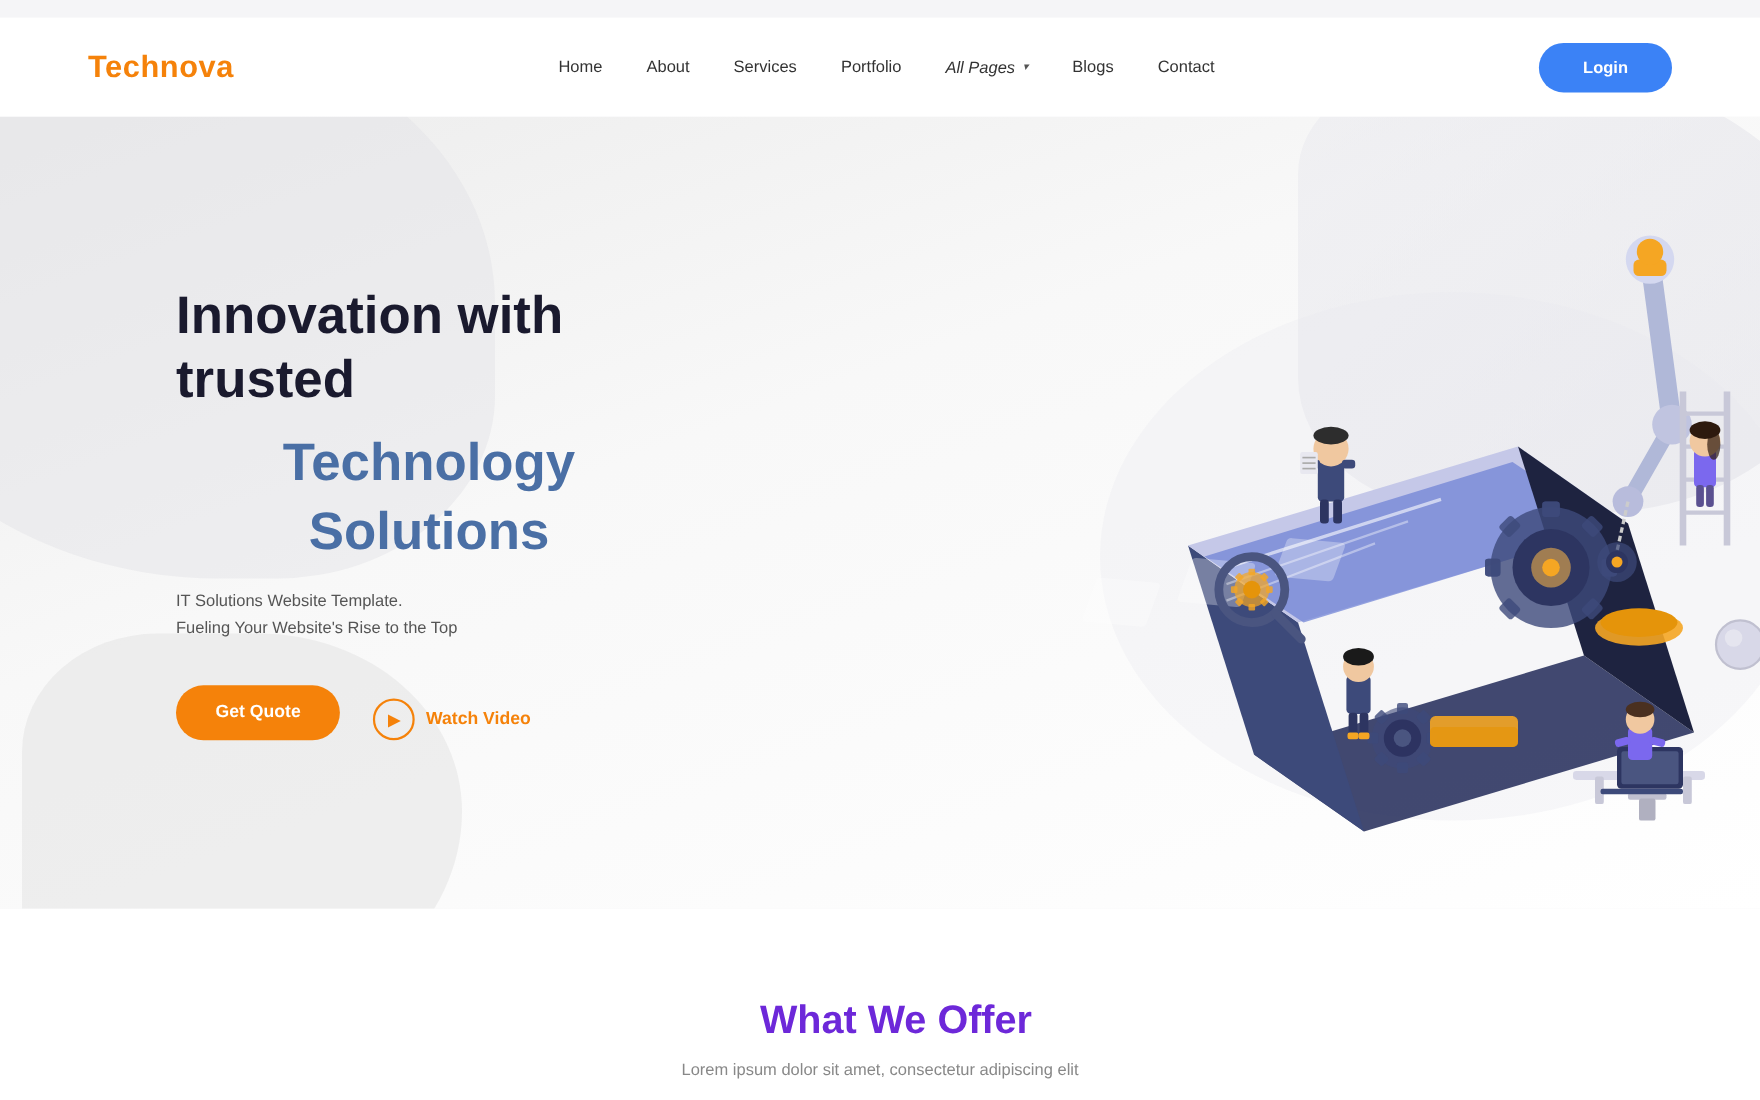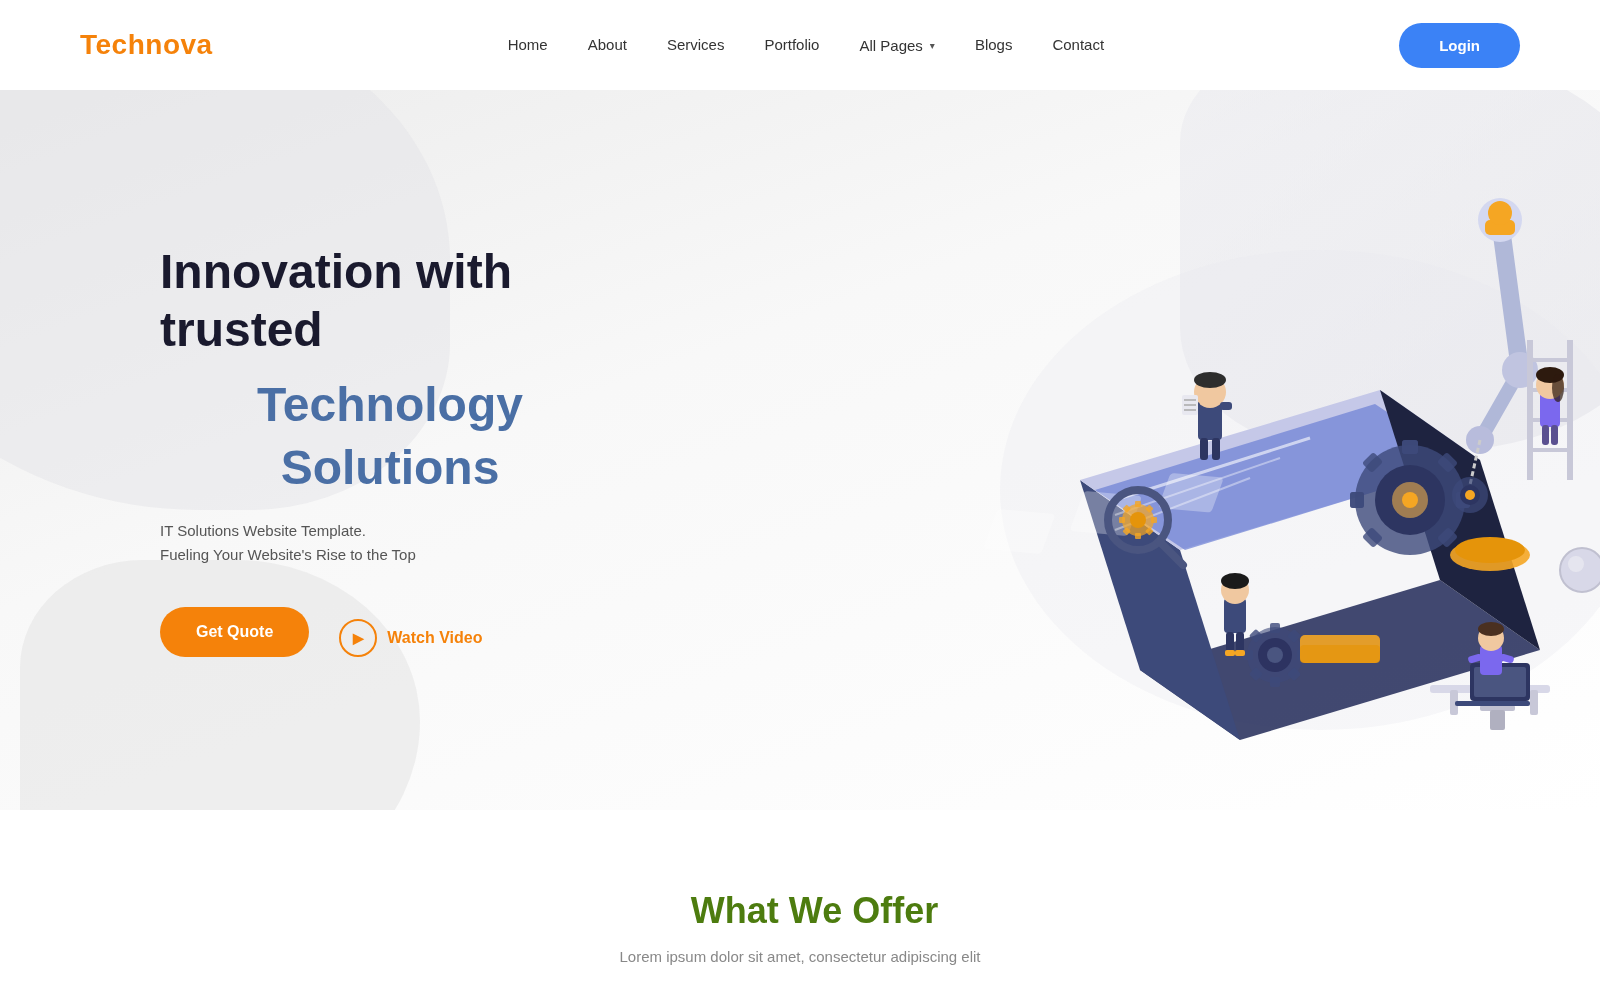--- a/index.html
+++ b/index.html
@@ -8,20 +8,21 @@
     
     .navbar {
       display: flex;
       align-items: center;
       justify-content: space-between;
       padding: 15px 80px;
       height: 90px;
       background: #fff;
       position: relative;
       z-index: 10;
+      margin-top: 16px;
     }
     .navbar-logo {
       font-size: 28px;
       font-weight: 700;
       color: #f5820a;
       letter-spacing: 0.5px;
     }
     .navbar-links {
       display: flex;
       align-items: center;
@@ -31,20 +32,21 @@
     .navbar-links li a {
       text-decoration: none;
       color: #333;
       font-size: 15px;
       font-weight: 500;
     }
     .navbar-links .all-pages {
       display: flex;
       align-items: center;
       gap: 7px;
+      font-style: italic;
     }
     .dropdown-arrow {
       font-size: 10px;
       color: #555;
     }
     .navbar-login {
       background: #3b82f6;
       color: #fff !important;
       padding: 14px 40px;
       border-radius: 30px;
@@ -168,21 +170,21 @@
 
     
     .section-offer {
       background: #fff;
       padding: 80px 0 60px;
       text-align: center;
     }
     .section-offer-title {
       font-size: 36px;
       font-weight: 700;
-      color: #4d7c0f;
+      color: #6d28d9;
       margin-bottom: 16px;
       padding-left: 29px;
     }
     .section-offer-subtitle {
       font-size: 15px;
       color: #888;
     }
 
     
     .blob-top-right {

